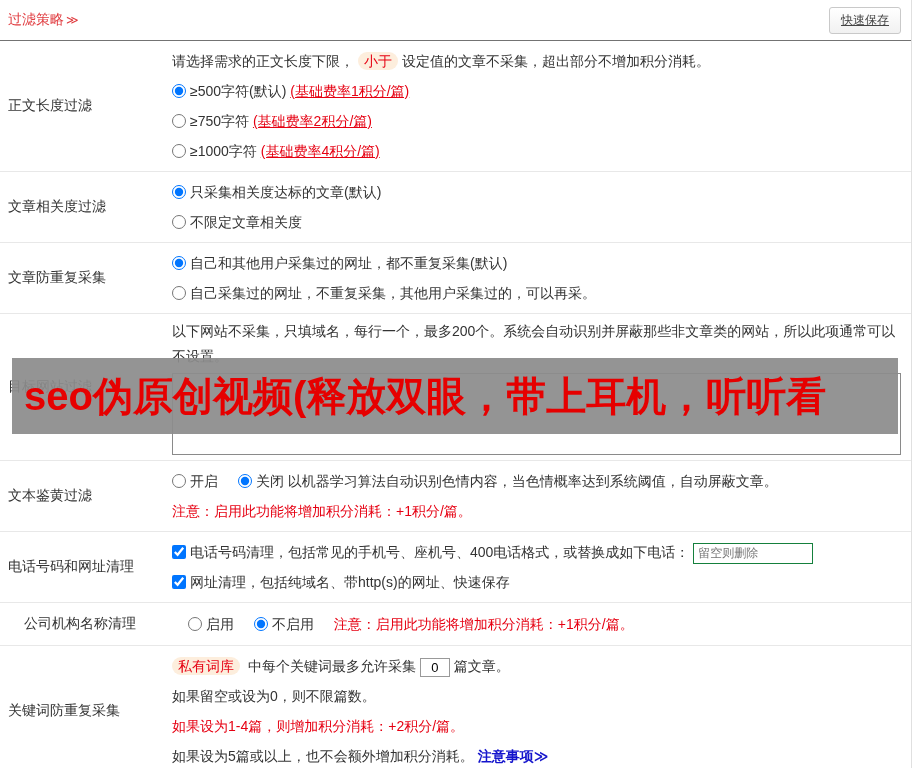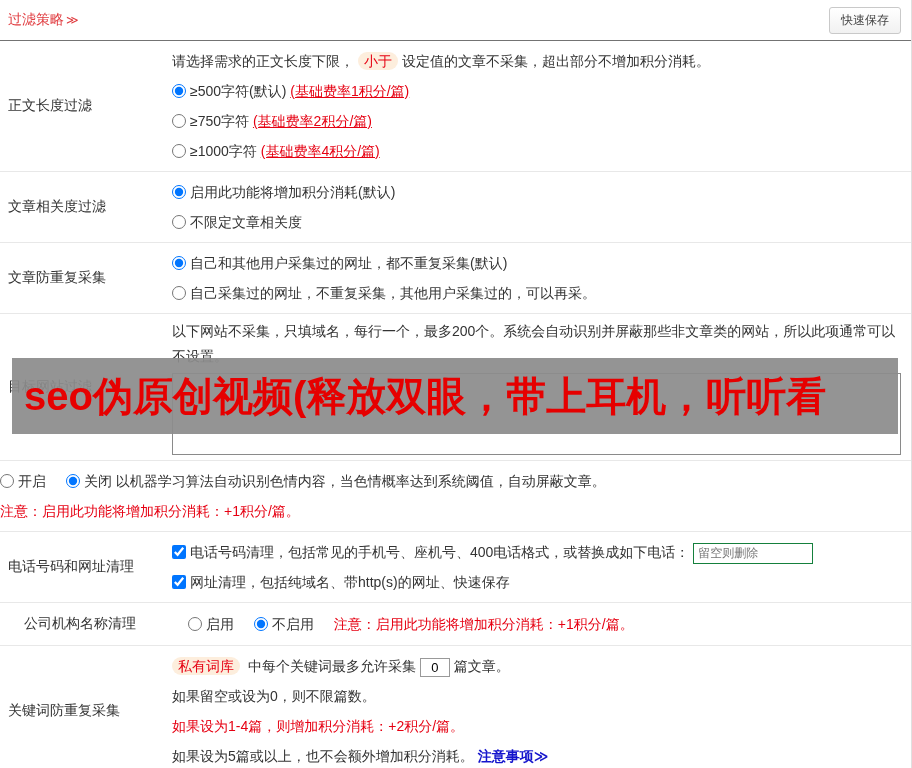--- a/index.html
+++ b/index.html
@@ -14,21 +14,21 @@
     display: flex; justify-content: space-between; align-items: center;
     height: 41px; padding: 0 10px 0 8px;
     border-bottom: 1px solid #737373;
   }
   .title { color: #e03a3e; font-size: 14px; cursor: pointer; }
   .title .chev { font-size: 12px; margin-left: 2px; }
   .save-btn {
     font-size: 12px; color: #444;
     background: linear-gradient(#ffffff, #f1f1f1);
     border: 1px solid #c9c9c9; border-radius: 3px;
-    padding: 4px 11px; cursor: pointer;
+    padding: 4px 11px; cursor: pointer; text-decoration: underline;
   }
   .row { display: flex; border-bottom: 1px solid #e8e8e8; padding: 5px 0; }
   .row-label {
     flex: 0 0 172px; width: 172px; padding-left: 8px;
     display: flex; align-items: center; color: #333;
   }
   .row-content { flex: 1; padding-right: 10px; }
   .line { line-height: 30px; }
   .desc-line { line-height: 25px; }
   label.opt { cursor: pointer; }
@@ -101,21 +101,21 @@
         </label>
       </div>
     </div>
   </div>
 
   <div class="row">
     <div class="row-label">文章相关度过滤</div>
     <div class="row-content">
       <div class="line">
         <label class="opt">
-          <input type="radio" name="rel" checked="" style=""><span>启用此功能将增加积分消耗(默认)</span>
+          <input type="radio" name="rel" checked="" style=""><span>只采集相关度达标的文章(默认)</span>
         </label>
       </div>
       <div class="line">
         <label class="opt">
           <input type="radio" name="rel" style=""><span>不限定文章相关度</span>
         </label>
       </div>
     </div>
   </div>
 
@@ -137,20 +137,21 @@
 
   <div class="row">
     <div class="row-label">目标网站过滤</div>
     <div class="row-content">
       <div class="desc-line">以下网站不采集，只填域名，每行一个，最多200个。系统会自动识别并屏蔽那些非文章类的网站，所以此项通常可以不设置。</div>
       <textarea class="blacklist-textarea" style=""></textarea>
     </div>
   </div>
 
   <div class="row">
+    <div class="row-label">文本鉴黄过滤</div>
     <div class="row-content">
       <div class="line">
         <label class="opt opt-gap">
           <input type="radio" name="porn" style=""><span>开启</span>
         </label>
         <label class="opt">
           <input type="radio" name="porn" checked="" style=""><span>关闭</span>
         </label>
         <span>以机器学习算法自动识别色情内容，当色情概率达到系统阈值，自动屏蔽文章。</span>
       </div>

